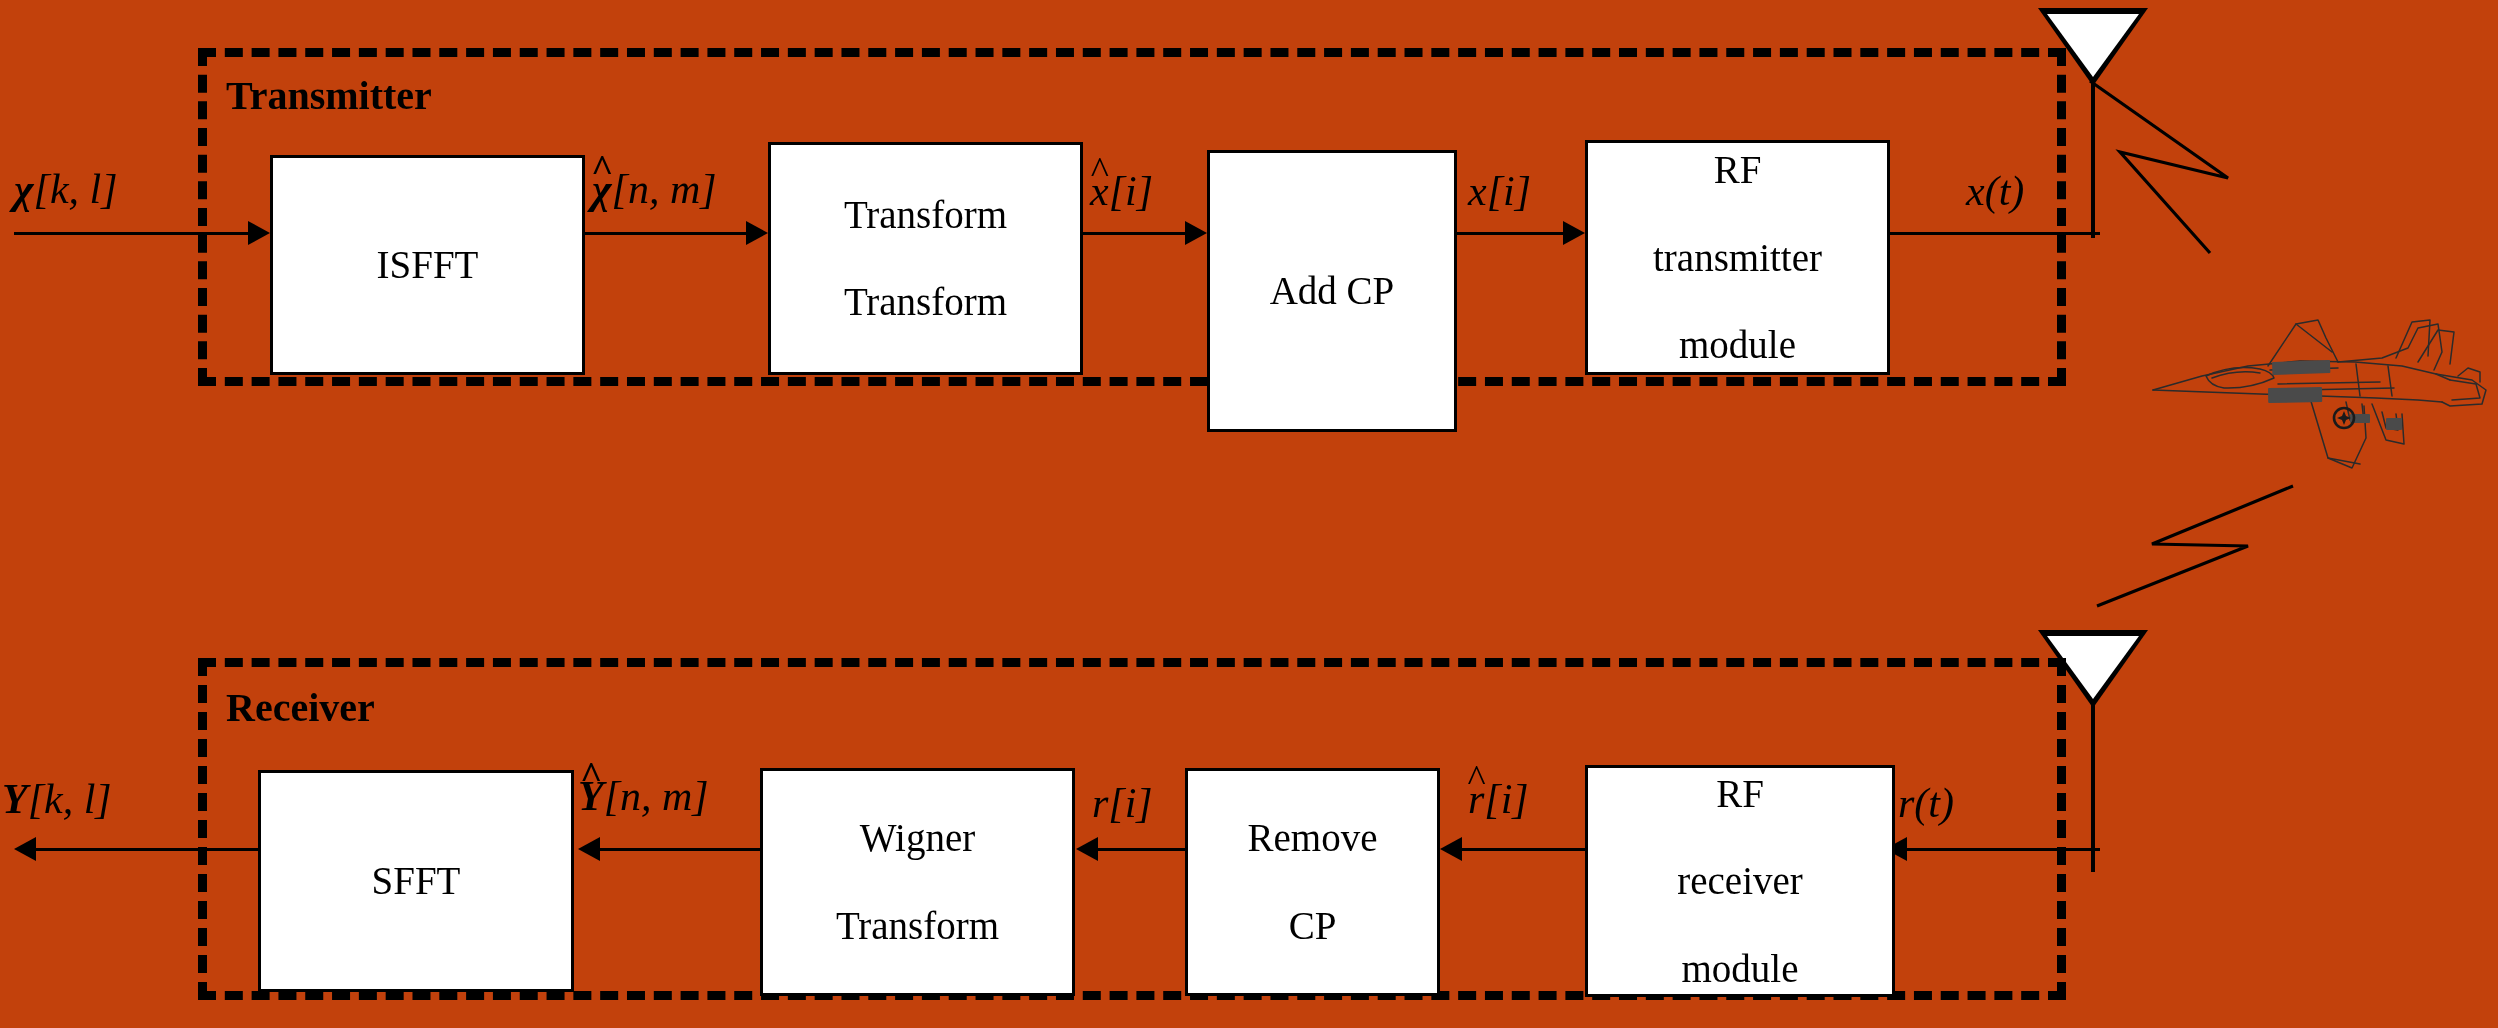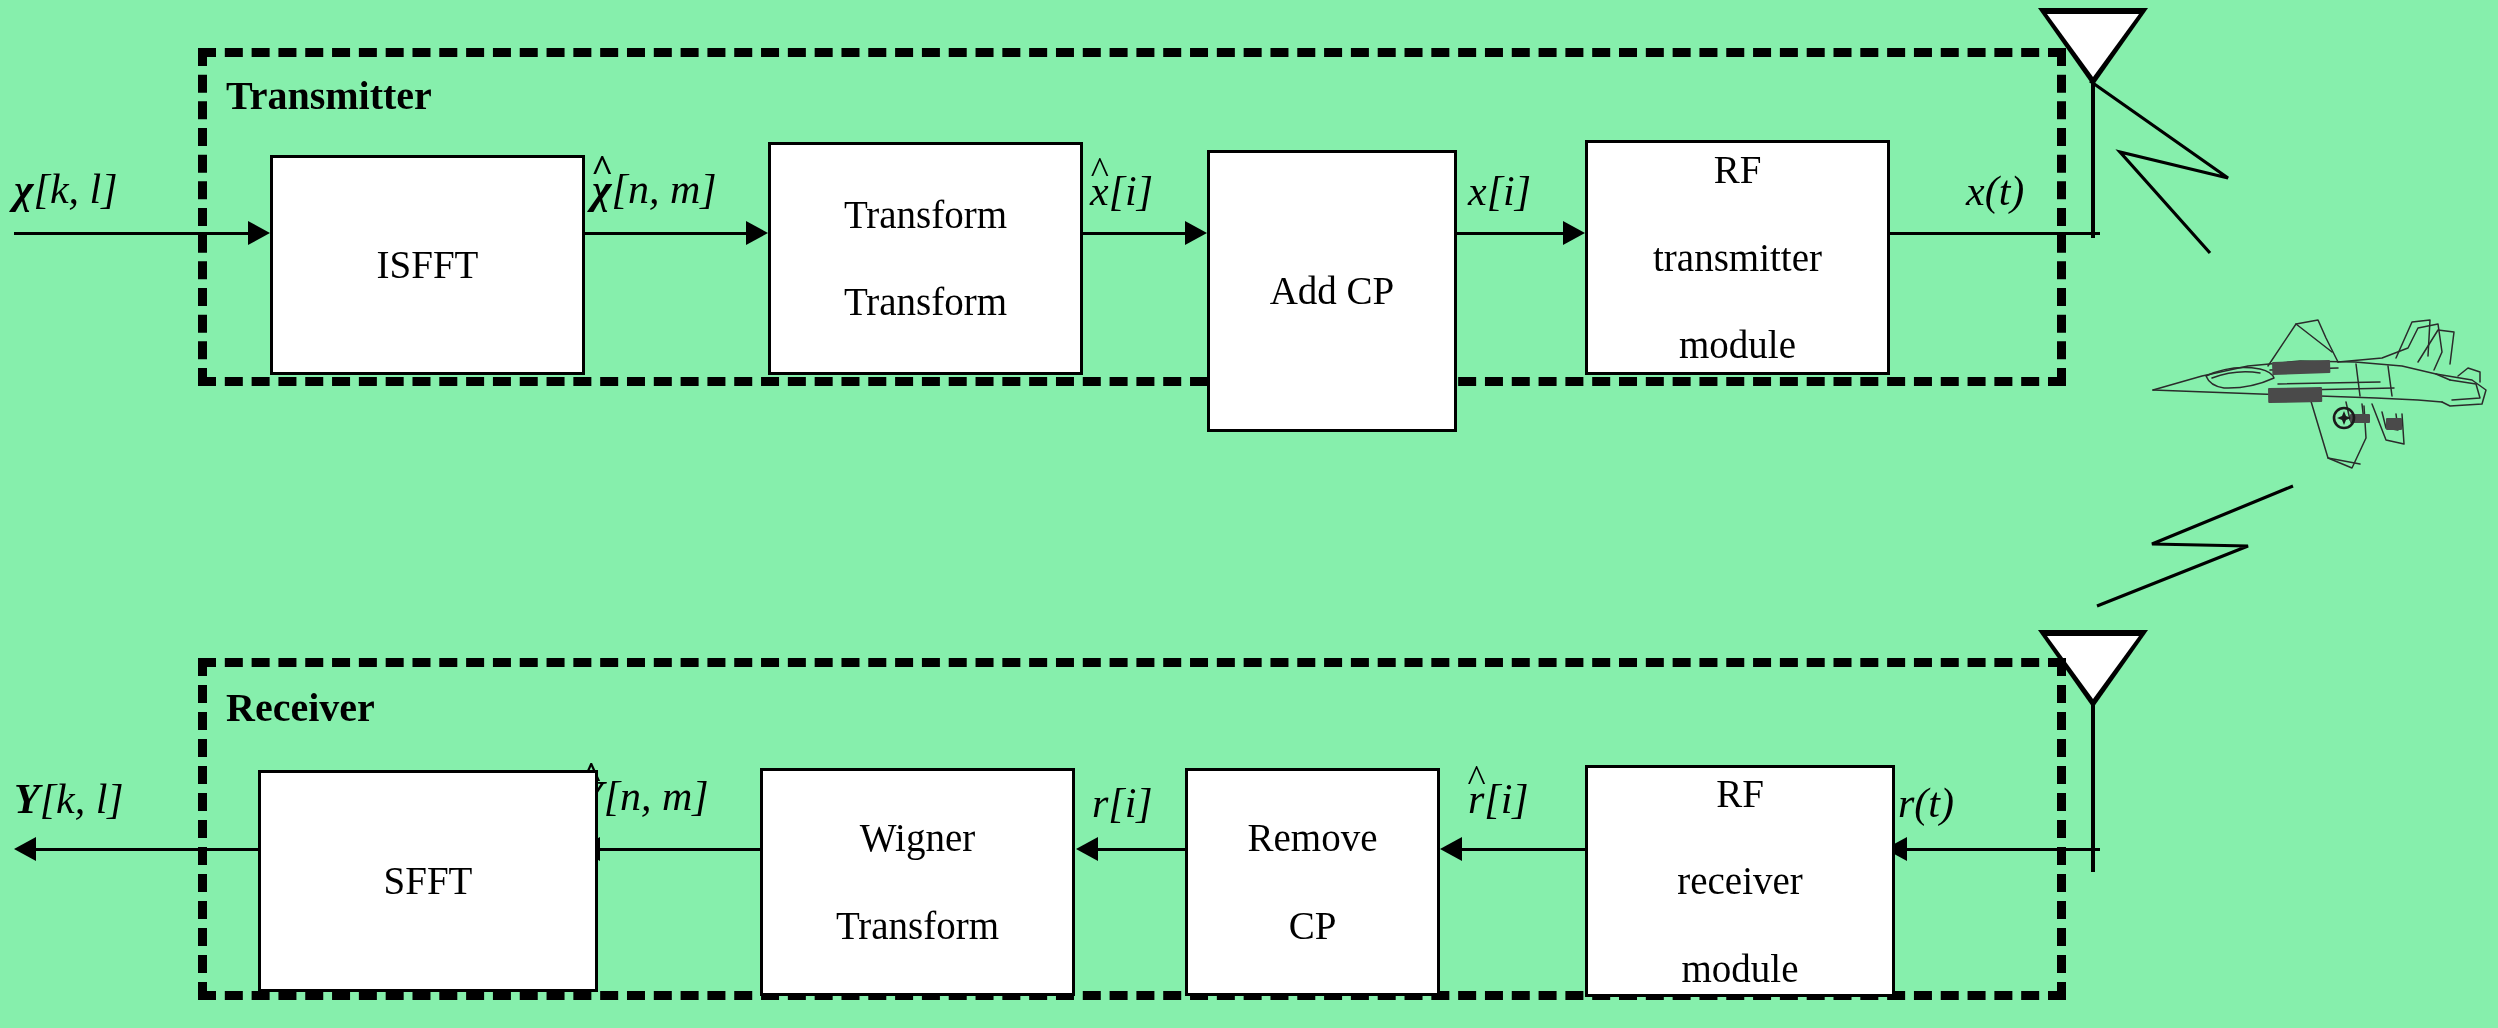--- a/index.html
+++ b/index.html
@@ -7,21 +7,21 @@
     padding: 0;
     background: #ffffff;
   }
   body {
     font-family: "Liberation Serif", "DejaVu Serif", serif;
   }
   #canvas {
     position: relative;
     width: 2498px;
     height: 1028px;
-    background: #86efac;
+    background: #c2410c;
     overflow: hidden;
   }
 
   
   .section-box {
     position: absolute;
     border: 9px dashed #000;
     box-sizing: border-box;
     background: transparent;
   }
@@ -57,21 +57,21 @@
   }
   .block span { display: block; padding: 0 6px; }
 
   
   #blk-isfft       { left: 270px;  top: 155px; width: 315px; height: 220px; }
   #blk-heisenberg  { left: 768px;  top: 142px; width: 315px; height: 233px; }
   #blk-addcp       { left: 1207px; top: 150px; width: 250px; height: 282px; }
   #blk-rftx        { left: 1585px; top: 140px; width: 305px; height: 235px; }
 
   
-  #blk-sfft        { left: 258px;  top: 770px; width: 340px; height: 222px; }
+  #blk-sfft        { left: 258px;  top: 770px; width: 316px; height: 222px; }
   #blk-wigner      { left: 760px;  top: 768px; width: 315px; height: 228px; }
   #blk-removecp    { left: 1185px; top: 768px; width: 255px; height: 228px; }
   #blk-rfrx        { left: 1585px; top: 765px; width: 310px; height: 232px; }
 
   
   .mlabel {
     position: absolute;
     color: #000;
     white-space: nowrap;
     font-family: "Liberation Serif", "DejaVu Serif", serif;
@@ -98,21 +98,21 @@
   .hatwrap.thin .hat { font-weight: normal; }
 
   
   #lbl-x-kl     { left: 14px;   top: 168px; }
   #lbl-xhat-nm  { left: 592px;  top: 168px; }
   #lbl-xhat-i   { left: 1090px; top: 170px; }
   #lbl-x-i      { left: 1468px; top: 170px; }
   #lbl-x-t      { left: 1966px; top: 170px; }
 
   
-  #lbl-Y-kl     { left: 14px;   top: 778px; }
+  #lbl-Y-kl     { left: 2px;   top: 778px; }
   #lbl-Yhat-nm  { left: 578px;  top: 775px; }
   #lbl-r-i      { left: 1092px; top: 782px; }
   #lbl-rhat-i   { left: 1468px; top: 778px; }
   #lbl-r-t      { left: 1898px; top: 782px; }
 
   
   .hline {
     position: absolute;
     height: 3px;
     background: #000;

